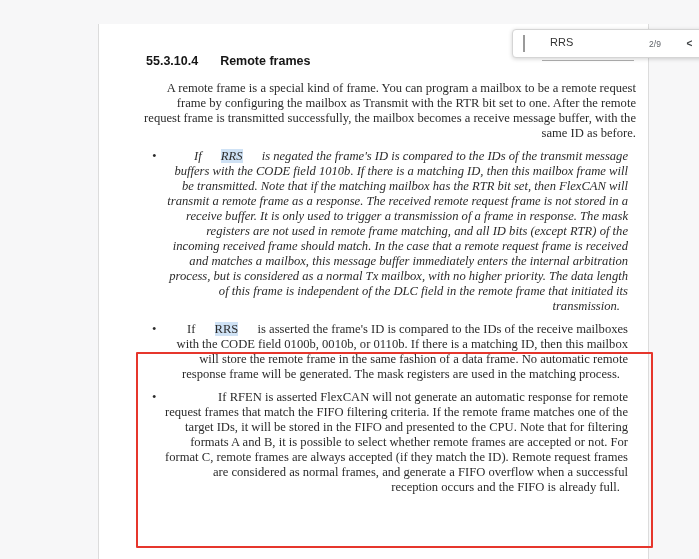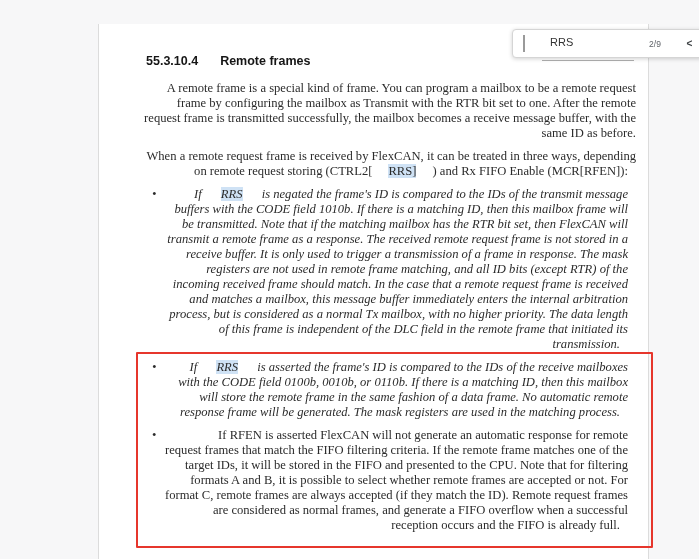--- a/index.html
+++ b/index.html
@@ -33,21 +33,21 @@
   .para1 { margin-bottom:7px; }
   .para2 { margin-bottom:5px; }
   ul.bullets { list-style:none; }
   ul.bullets li { position:relative; padding-left:18px; }
   ul.bullets li::before {
     content:"\2022";
     position:absolute; left:6px; top:0;
     font-family:"Liberation Serif", serif;
   }
   li.b1 { margin-bottom:6px;font-style:italic; }
-  li.b2 { margin-bottom:3px;font-style:italic; }
+  li.b2 { margin-bottom:3px; }
   mark.hl { background:#cfe2f5; color:inherit; }
   mark.hl:empty { display:none; }
   
   .red-box {
     position:absolute; left:29px; top:320px; width:517px; height:196px;
     border:2px solid #e6362c; pointer-events:none; border-radius:1px;
   }
   
   .footer-title {
     position:absolute; left:0; top:525px; width:100%;
@@ -103,21 +103,20 @@
 
 <div class="page">
   <div class="content">
 
     <h2 class="heading">
       <span class="num">55.3.10.4</span><span>Remote frames</span>
     </h2>
 
     <p class="serif para1">A remote frame is a special kind of frame. You can program a mailbox to be a remote request frame by configuring the mailbox as Transmit with the RTR bit set to one. After the remote request frame is transmitted successfully, the mailbox becomes a receive message buffer, with the same ID as before.</p>
 
-    <p class="serif para2"><span>When a remote request frame is received by FlexCAN, it can be treated in three ways, depending on remote request storing (CTRL2[</span><mark class="hl">RRS]</mark><span>) and Rx FIFO Enable (MCR[RFEN]):</span></p>
 
     <ul class="bullets serif">
       <li class="b1"><span>If </span><mark class="hl">RRS</mark><span> is negated the frame's ID is compared to the IDs of the transmit message buffers with the CODE field 1010b. If there is a matching ID, then this mailbox frame will be transmitted. Note that if the matching mailbox has the RTR bit set, then FlexCAN will transmit a remote frame as a response. The received remote request frame is not stored in a receive buffer. It is only used to trigger a transmission of a frame in response. The mask registers are not used in remote frame matching, and all ID bits (except RTR) of the incoming received frame should match. In the case that a remote request frame is received and matches a mailbox, this message buffer immediately enters the internal arbitration process, but is considered as a normal Tx mailbox, with no higher priority. The data length of this frame is independent of the DLC field in the remote frame that initiated its transmission.</span></li>
       <li class="b2"><span>If </span><mark class="hl">RRS</mark><span> is asserted the frame's ID is compared to the IDs of the receive mailboxes with the CODE field 0100b, 0010b, or 0110b. If there is a matching ID, then this mailbox will store the remote frame in the same fashion of a data frame. No automatic remote response frame will be generated. The mask registers are used in the matching process.</span></li>
       <li class="b3"><span></span><span>If RFEN is asserted FlexCAN will not generate an automatic response for remote request frames that match the FIFO filtering criteria. If the remote frame matches one of the target IDs, it will be stored in the FIFO and presented to the CPU. Note that for filtering formats A and B, it is possible to select whether remote frames are accepted or not. For format C, remote frames are always accepted (if they match the ID). Remote request frames are considered as normal frames, and generate a FIFO overflow when a successful reception occurs and the FIFO is already full.</span></li>
     </ul>
   </div>
 
   <div class="red-box"></div>
 

